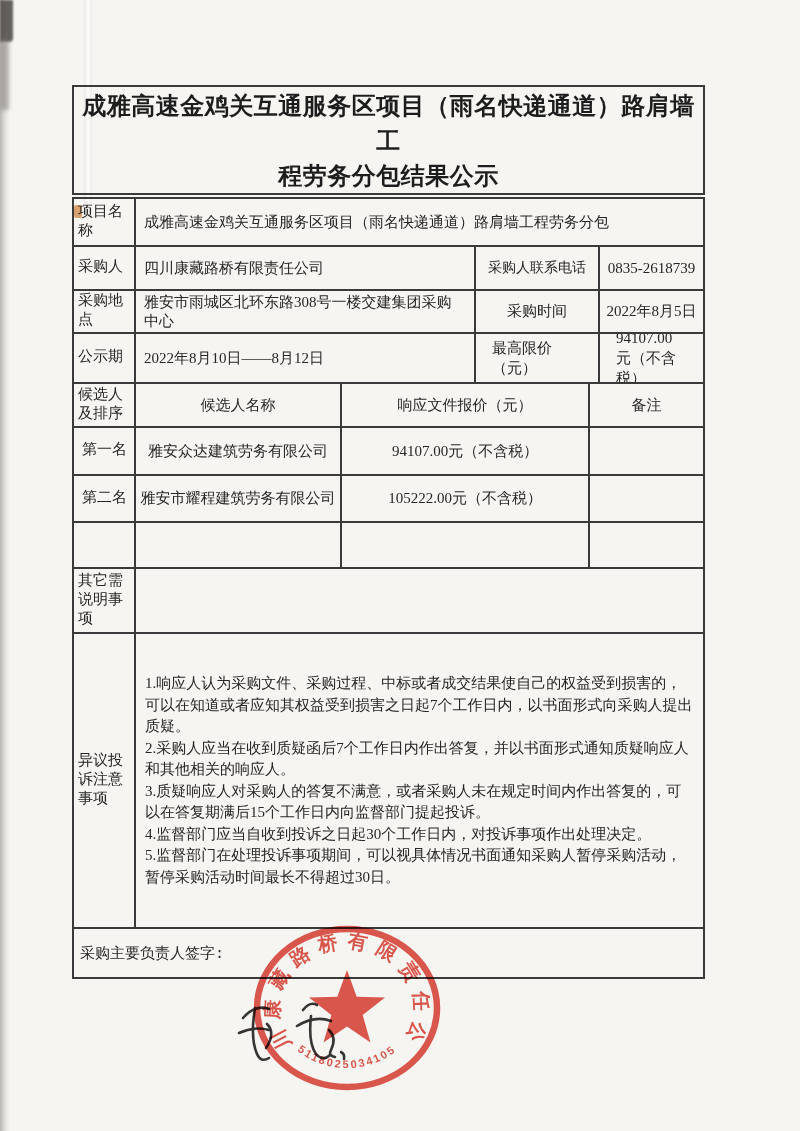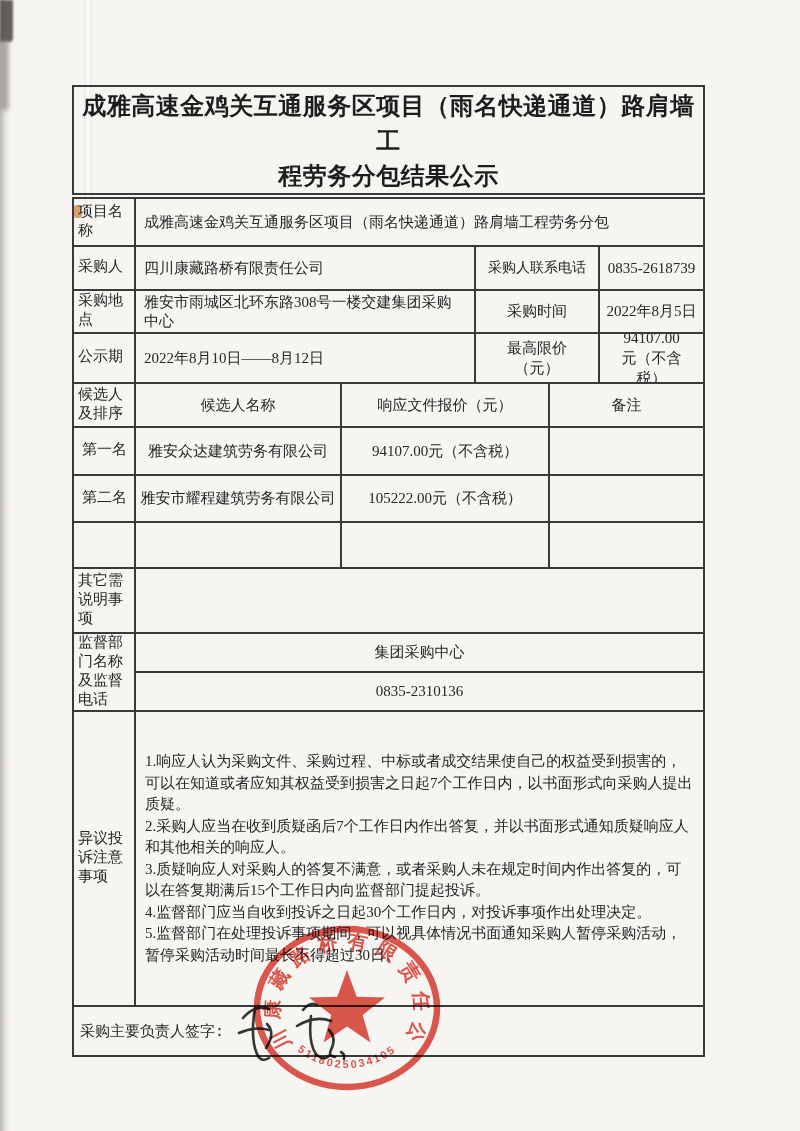--- a/index.html
+++ b/index.html
@@ -53,25 +53,25 @@
   .t-row { display:flex; width:100%; }
   .t-row + .t-row { border-top:2px solid #3a3a3a; }
   .cell {
     display:flex; align-items:center;
     min-width:0; overflow:hidden;
   }
   .cell + .cell { border-left:2px solid #3a3a3a; }
   .lab  { width:60px; padding:2px 3px 5px 4px; line-height:19px; }
   .lab-c{ justify-content:center; text-align:center; }
   .val  { padding:2px 8px; }
-  .c    { justify-content:center; text-align:center; }
+  .c    { justify-content:center; }
   .w340 { width:340px; }
   .w110 { width:124px; }
   .w206 { width:206px; }
-  .w244 { width:208px; }
+  .w244 { width:248px; }
   .grow { flex:1; }
   .small-lab { font-size:14px; white-space:nowrap; justify-content:center; padding:0 2px; }
   .wrap-c { line-height:20px; padding:2px 16px; }
   .h46{height:46px} .h44{height:44px} .h43{height:43px} .h50{height:50px}
   .h48{height:48px} .h47{height:47px} .h65{height:65px} .h78{height:78px}
   .h295{height:295px} .hsig{height:50px}
   .stack { flex:1; display:flex; flex-direction:column; border-left:2px solid #3a3a3a; }
   .stack .sub { flex:1; display:flex; align-items:center; justify-content:center; text-align:center; }
   .stack .sub + .sub { border-top:2px solid #3a3a3a; }
   .objection-cell {
@@ -157,27 +157,20 @@
     <div class="cell c w206"></div>
     <div class="cell c w244"></div>
     <div class="cell c grow"></div>
   </div>
 
   <div class="t-row h65">
     <div class="cell lab">其它需说明事项</div>
     <div class="cell val grow"></div>
   </div>
 
-  <div class="t-row h78">
-    <div class="cell lab">监督部门名称及监督电话</div>
-    <div class="stack">
-      <div class="sub">集团采购中心</div>
-      <div class="sub">0835-2310136</div>
-    </div>
-  </div>
 
   <div class="t-row h295">
     <div class="cell lab">异议投诉注意事项</div>
     <div class="objection-cell">
       <div>1.响应人认为采购文件、采购过程、中标或者成交结果使自己的权益受到损害的，可以在知道或者应知其权益受到损害之日起7个工作日内，以书面形式向采购人提出质疑。</div>
       <div>2.采购人应当在收到质疑函后7个工作日内作出答复，并以书面形式通知质疑响应人和其他相关的响应人。</div>
       <div>3.质疑响应人对采购人的答复不满意，或者采购人未在规定时间内作出答复的，可以在答复期满后15个工作日内向监督部门提起投诉。</div>
       <div>4.监督部门应当自收到投诉之日起30个工作日内，对投诉事项作出处理决定。</div>
       <div>5.监督部门在处理投诉事项期间，可以视具体情况书面通知采购人暂停采购活动，暂停采购活动时间最长不得超过30日。</div>
     </div>

